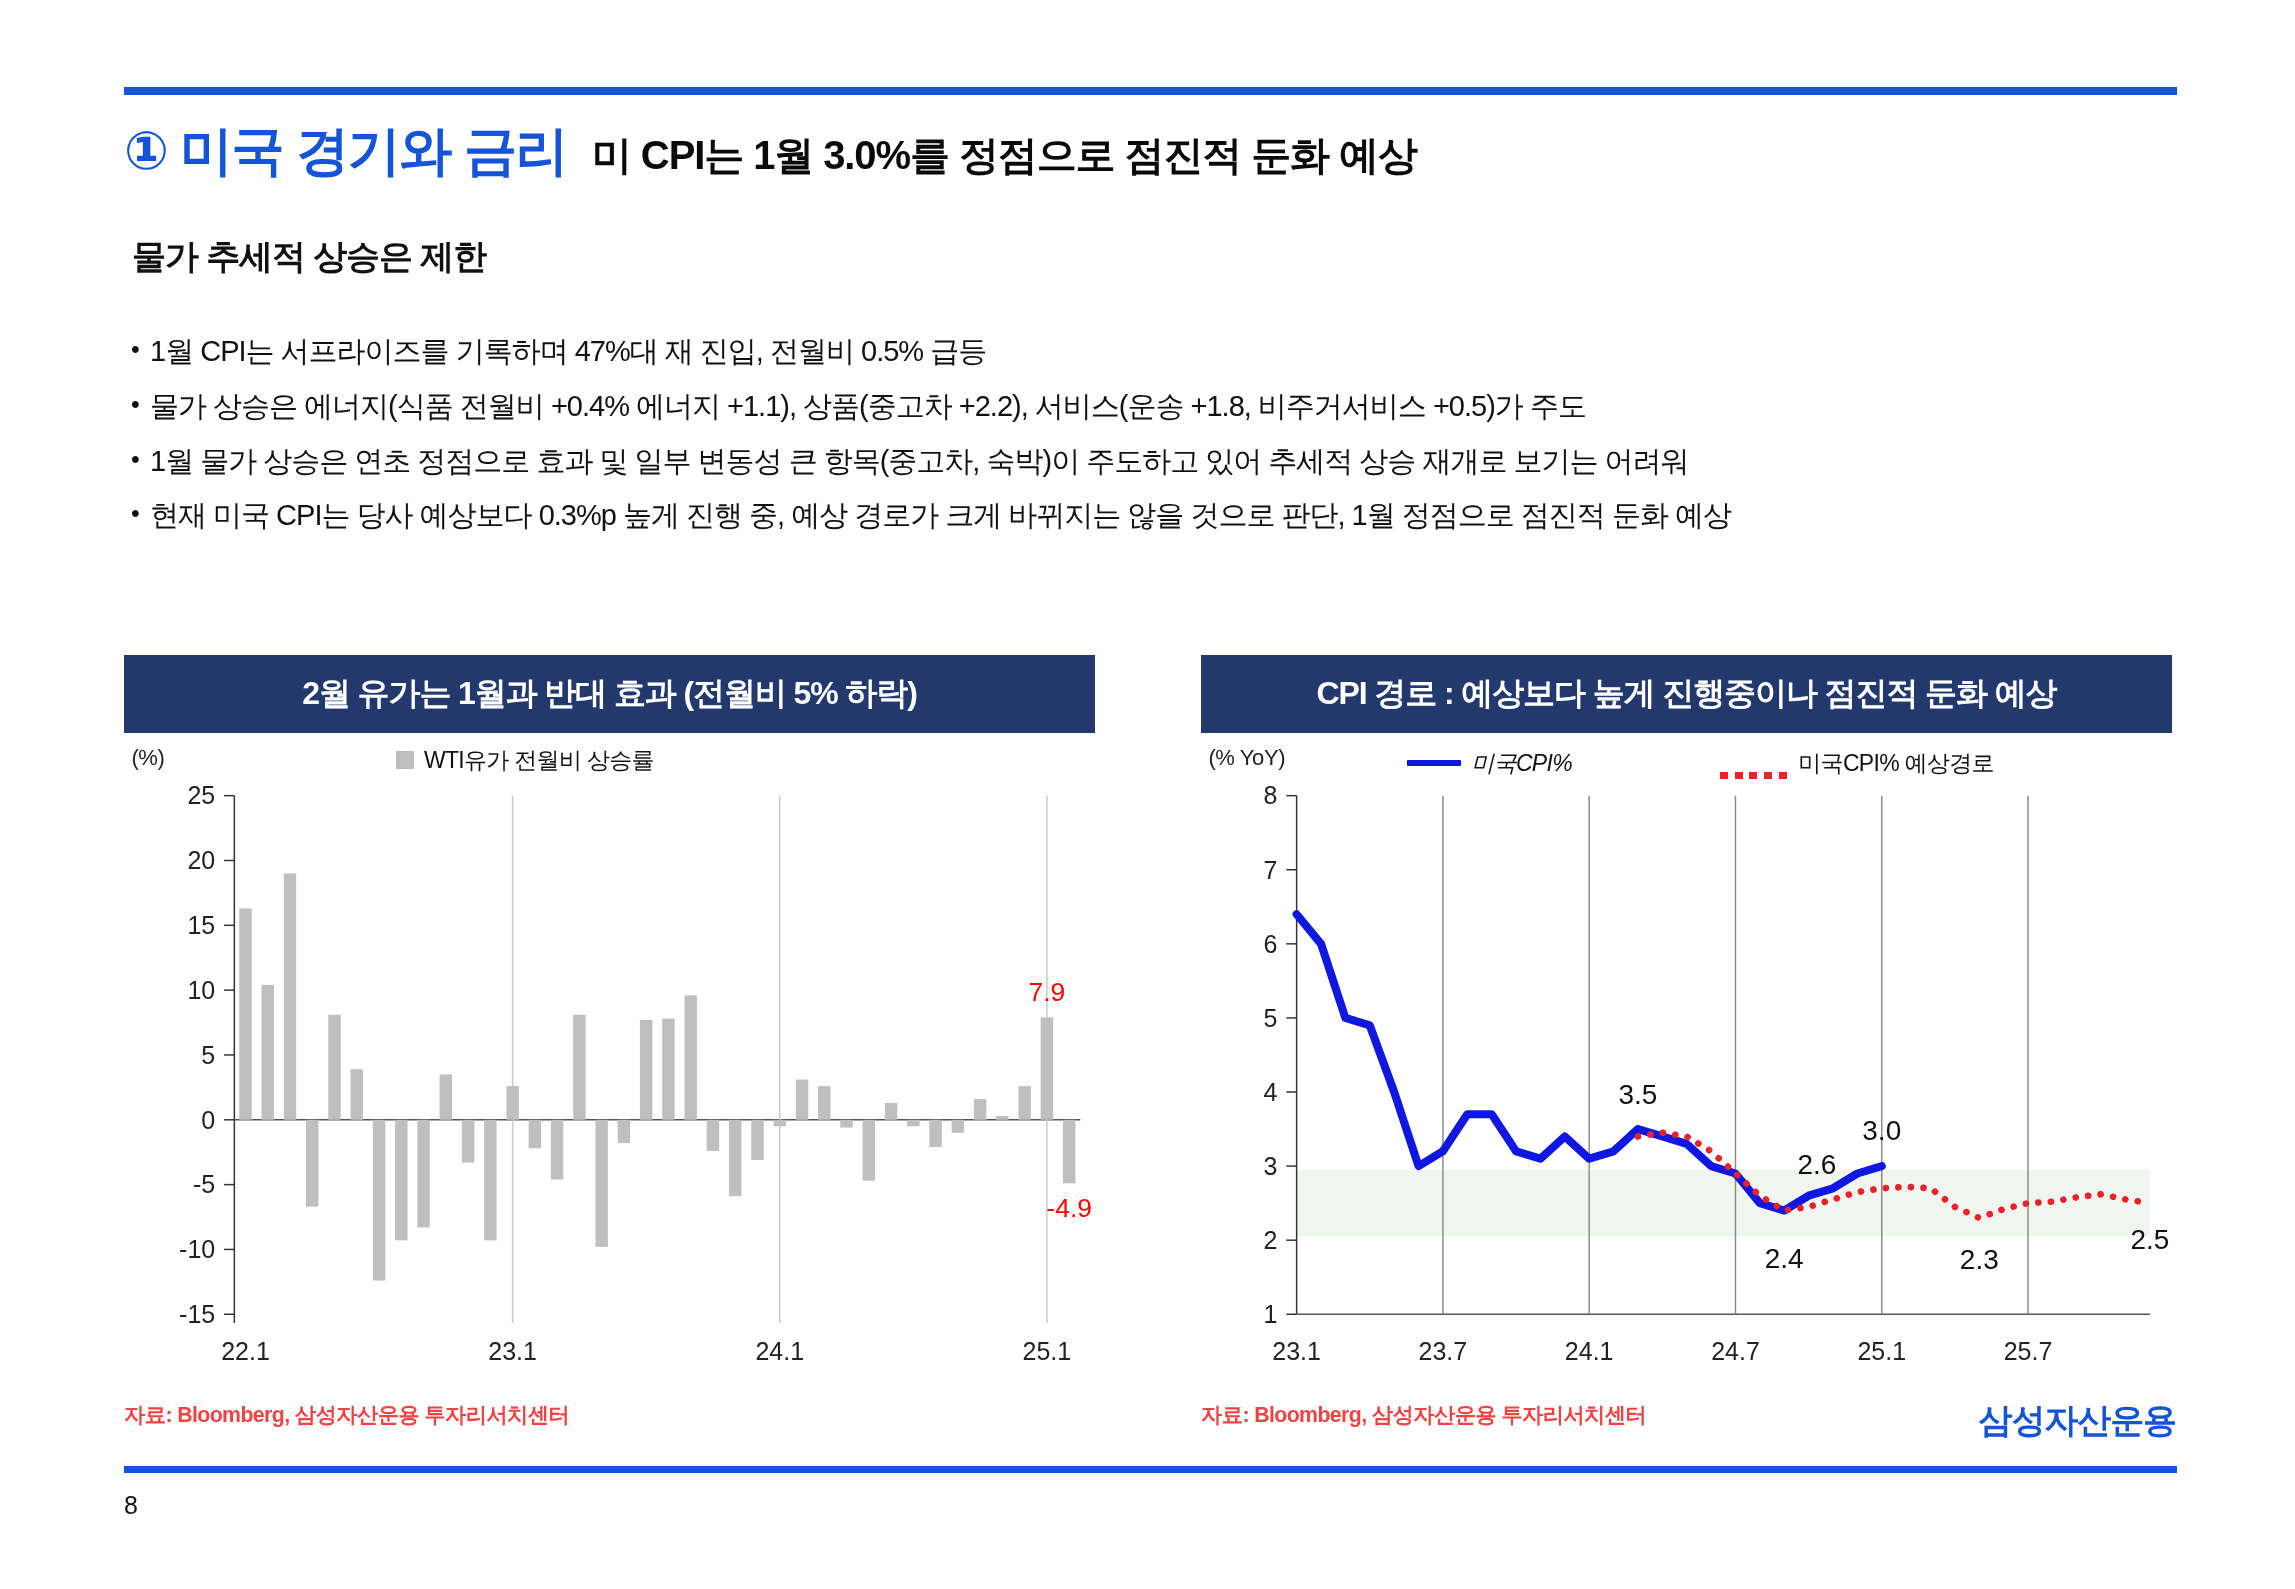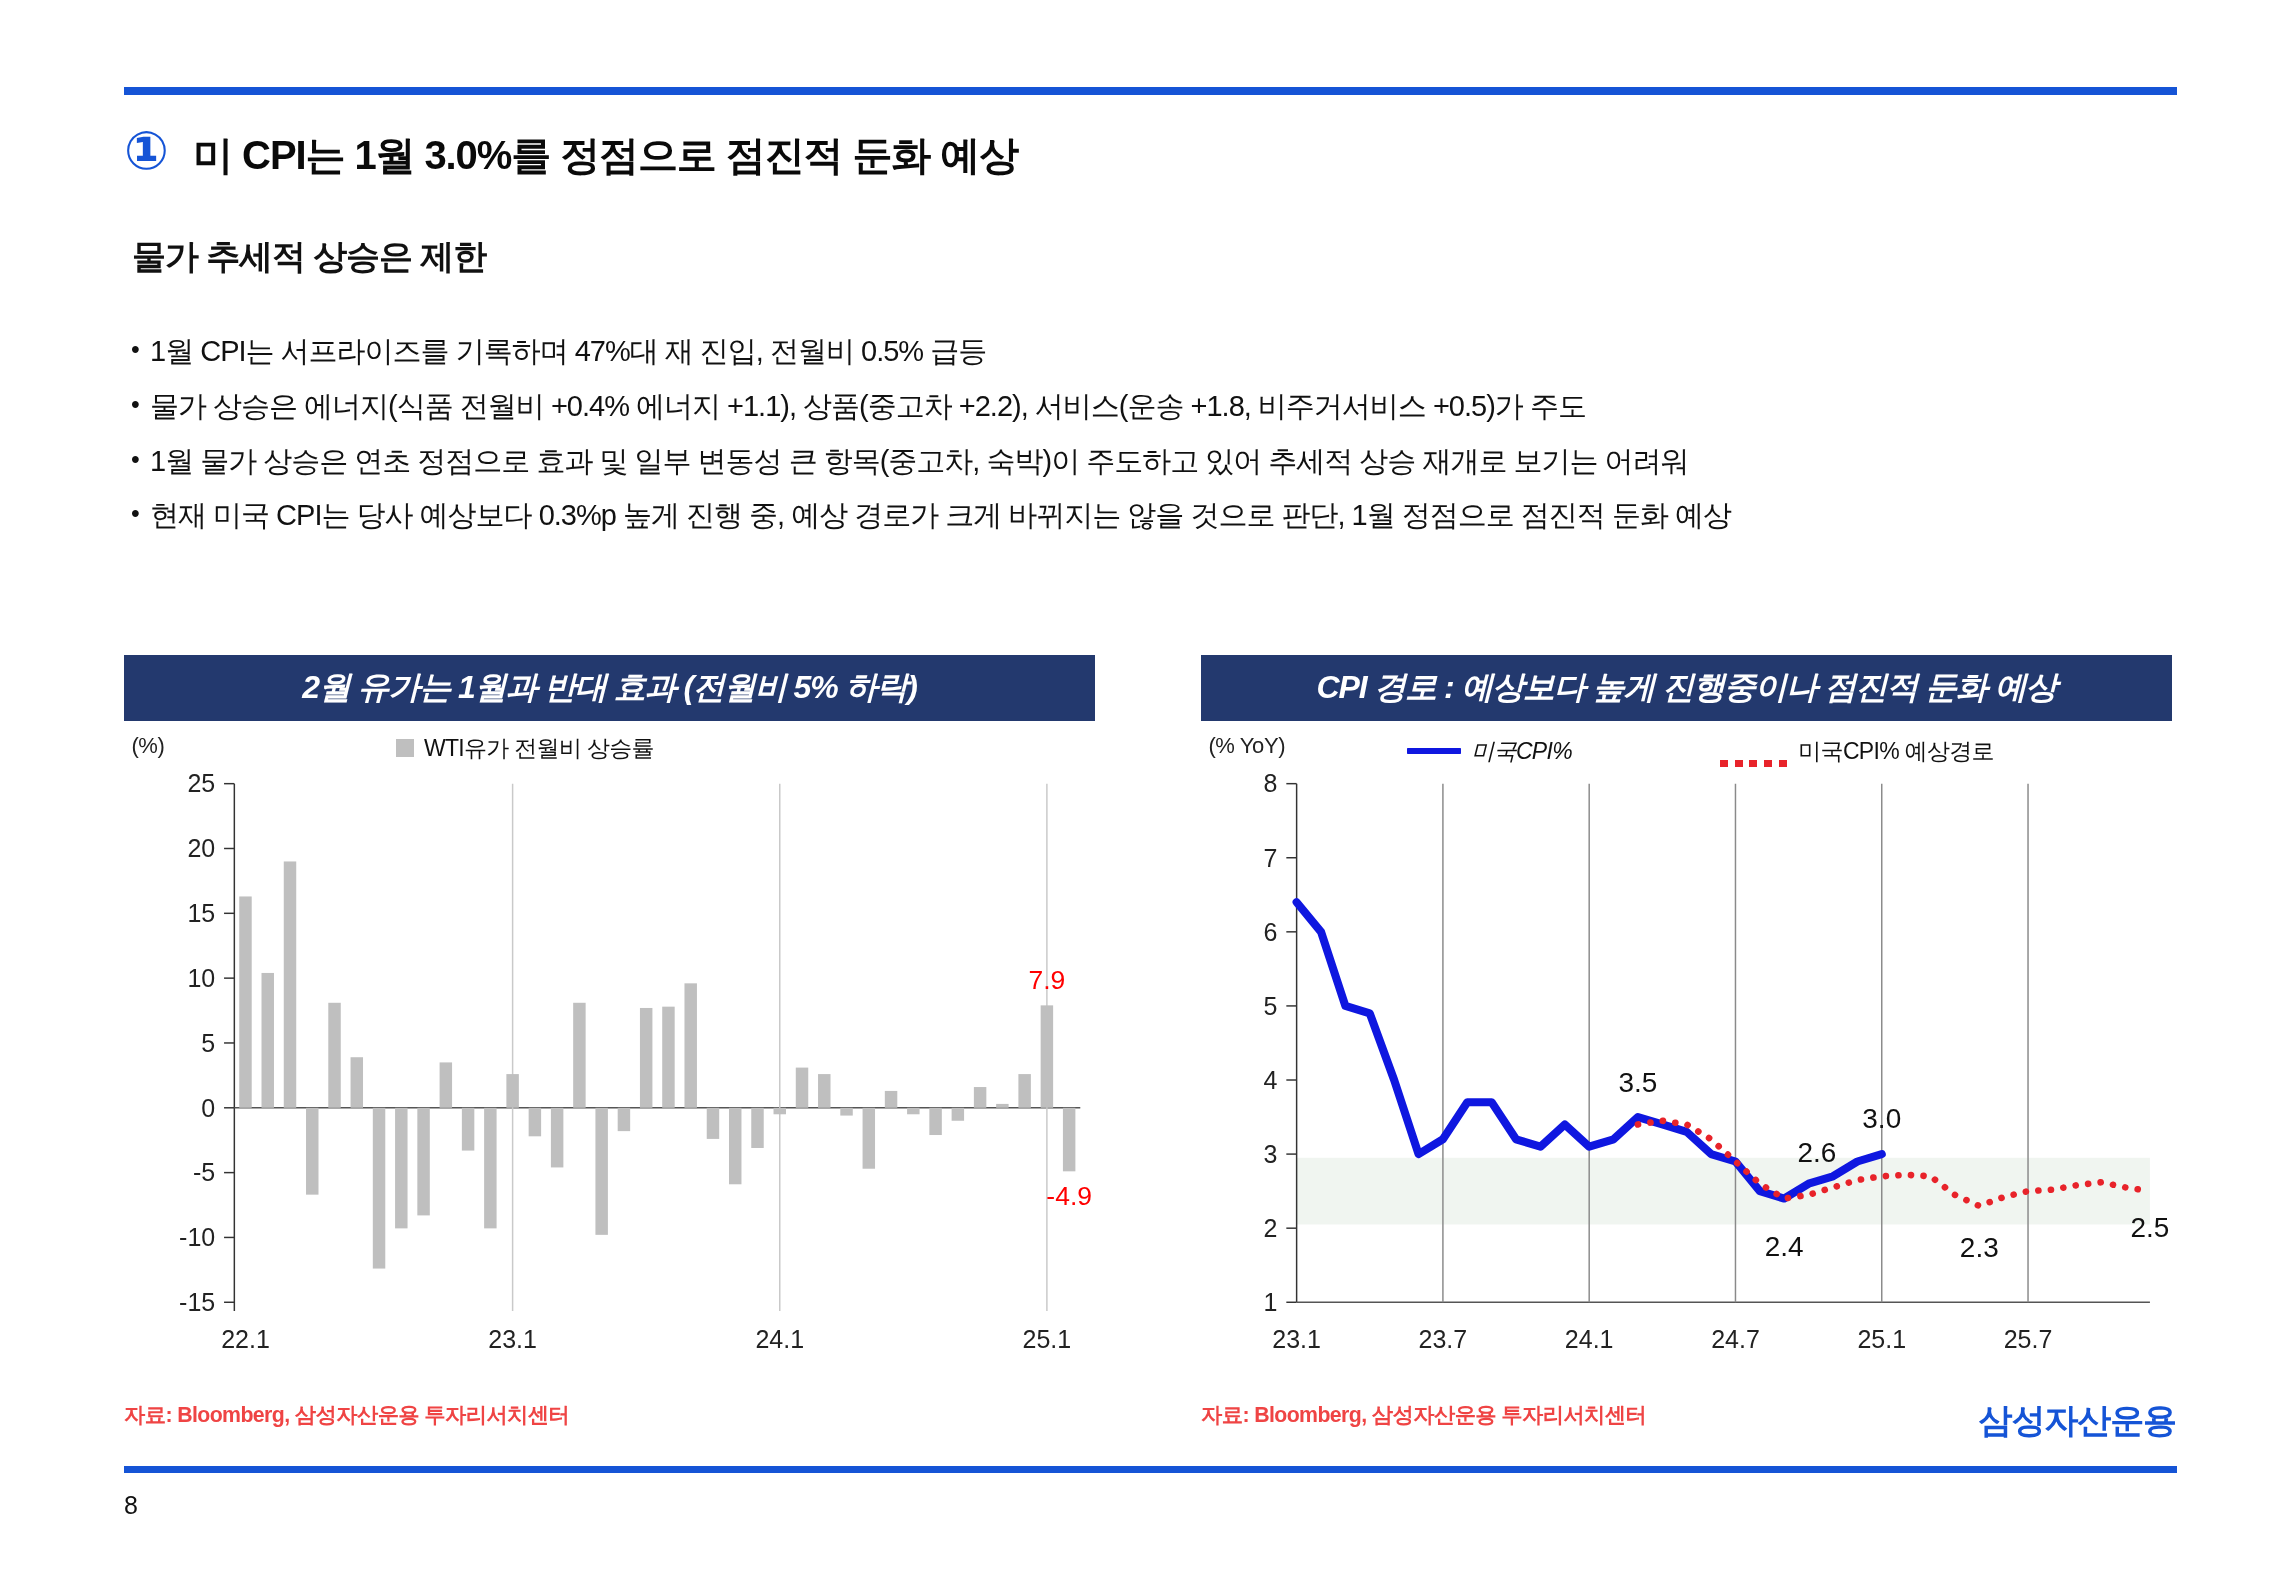--- a/index.html
+++ b/index.html
@@ -56,22 +56,22 @@
     width:19px;flex:0 0 19px;font-size:25px;line-height:1.35;
   }
   .bullet .btxt{flex:1;}
 
   
   .panel{position:absolute;top:655px;width:971px;height:787px;}
   .panel.left{left:124px;}
   .panel.right{left:1201px;}
 
   .panel-head{
-    width:100%;height:66px;background:#23396e;
-    display:flex;align-items:center;justify-content:center;font-style:italic;
+    width:100%;height:78px;background:#23396e;
+    display:flex;align-items:center;justify-content:center;
   }
   .panel-head span{
     color:#ffffff;font-size:32px;font-weight:700;letter-spacing:-1.1px;
   }
 
   .chart-area{position:relative;width:100%;height:666px;}
   .axis-unit{
     position:absolute;font-size:22px;color:#222;letter-spacing:-0.4px;
   }
 
@@ -111,20 +111,21 @@
 </style>
 </head>
 <body>
 
 <div class="slide">
 
   <div class="top-rule"></div>
 
   <div class="title-row">
     <span class="title-num">①</span>
+    <span class="title-main">미국 경기와 금리</span>
     <span class="title-sub">미 CPI는 1월 3.0%를 정점으로 점진적 둔화 예상</span>
   </div>
 
   <div class="section-sub">물가 추세적 상승은 제한</div>
 
   <div class="bullets">
     <div class="bullet">
       <span class="dot">•</span>
       <span class="btxt">1월 CPI는 서프라이즈를 기록하며 47%대 재 진입, 전월비 0.5% 급등</span>
     </div>

